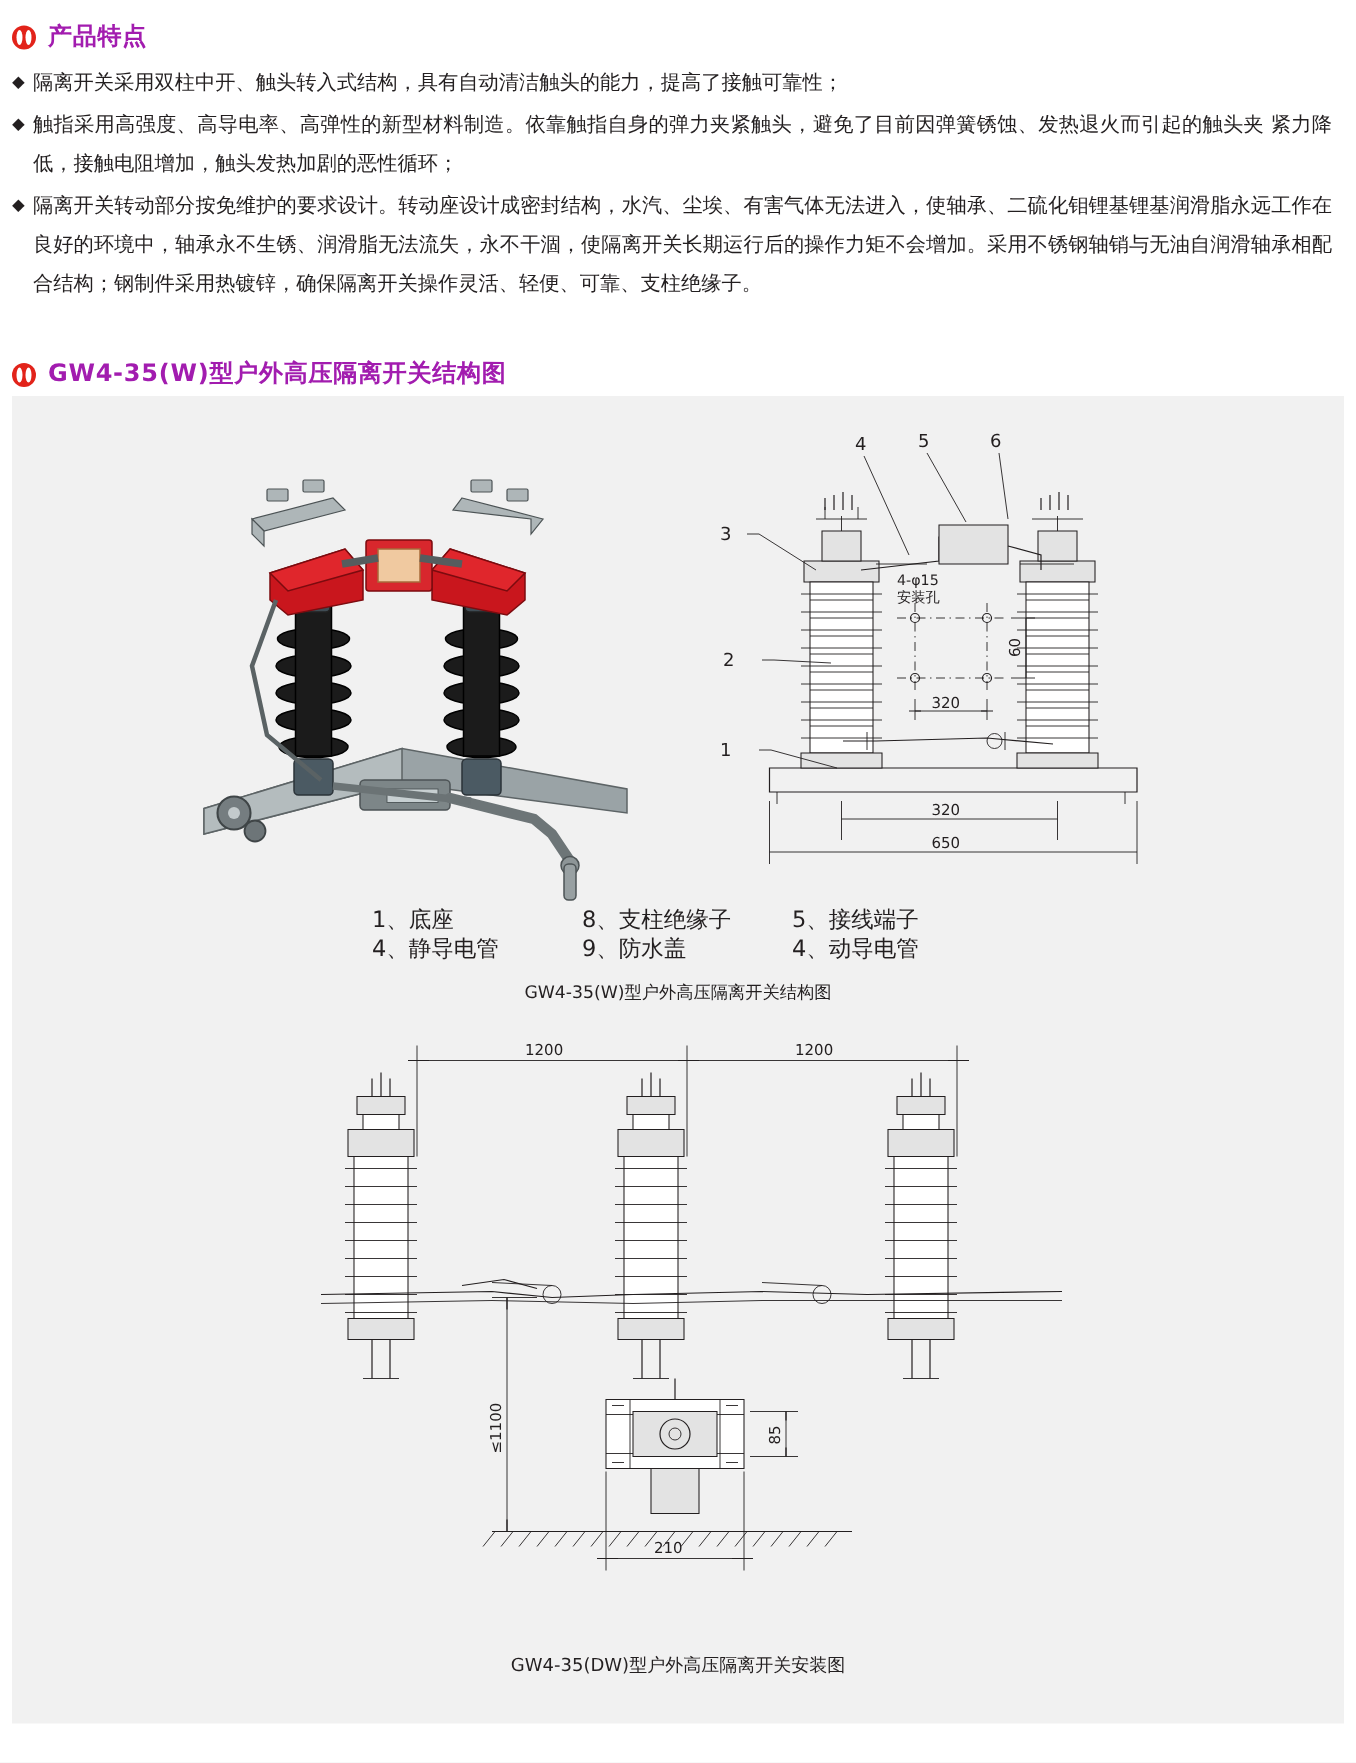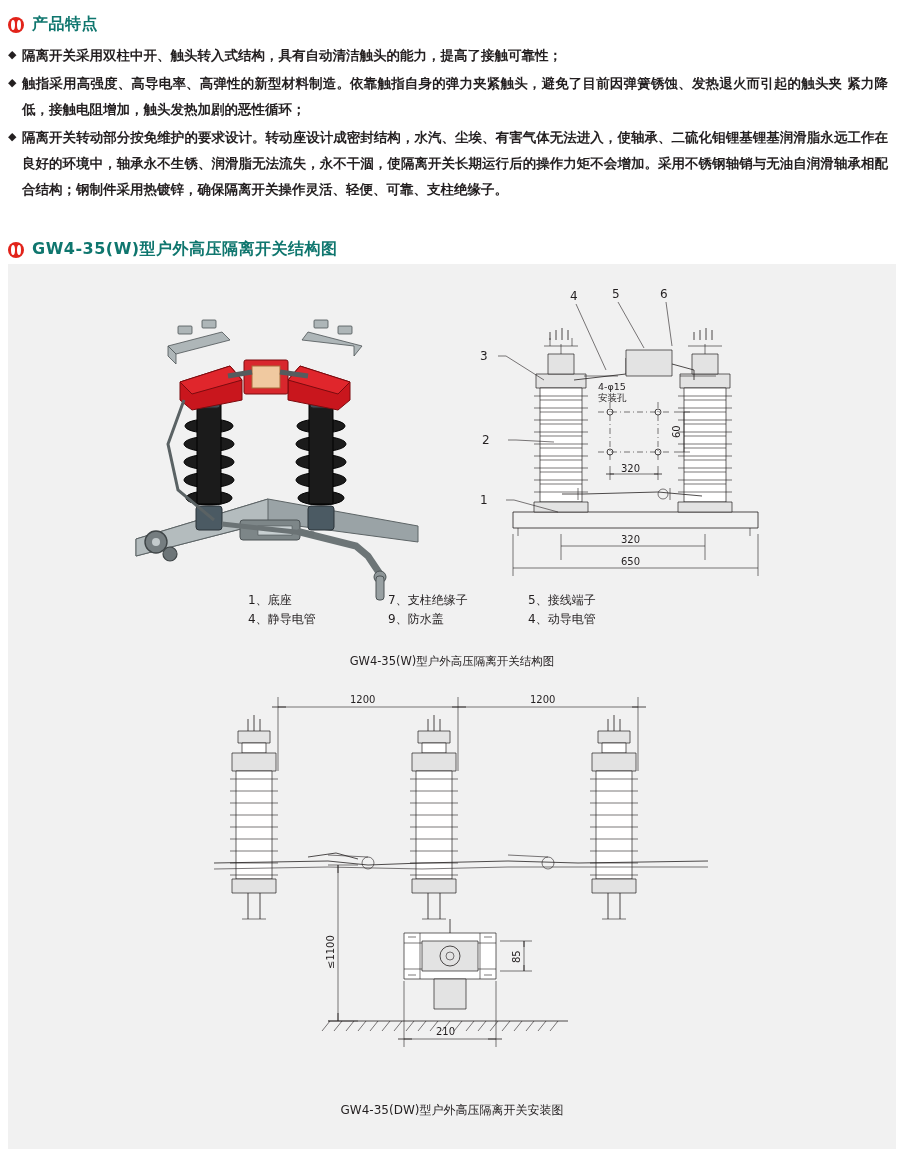--- a/index.html
+++ b/index.html
@@ -12,21 +12,21 @@
     position: relative;
     overflow: hidden;
   }
   .page { position: relative; width: 904px; height: 1175px; }
 
   
   .sec-head {
     display: flex;
     align-items: center;
     gap: 8px;
-    color: #0f766e;
+    color: #a21caf;
     font-size: 16px;
     font-weight: bold;
     letter-spacing: 0.5px;
   }
   .sec-head .bullet {
     width: 16px; height: 16px;
     border-radius: 50%;
     background: #e2231a;
     position: relative;
     flex: 0 0 auto;
@@ -71,21 +71,20 @@
     flex: 0 0 auto;
     width: 14px;
     font-size: 11px;
     line-height: 26px;
     color: #231f20;
   }
   .feature-item .txt {
     flex: 1 1 auto;
     text-align: justify;
     text-justify: inter-ideograph;
-    font-weight: bold;
   }
 
   
   .figure-panel {
     position: absolute;
     left: 8px;
     top: 264px;
     width: 888px;
     height: 885px;
     background: #f1f1f1;
@@ -103,23 +102,23 @@
   }
   #cap-bottom {
     left: 0; top: 838px; width: 888px;
     font-size: 12px;
   }
 
   
   .legend {
     position: absolute;
     left: 240px;
-    top: 327px;
+    top: 340px;
     width: 420px;
-    font-size: 12px;
+    font-size: 15px;
     line-height: 19px;
     color: #231f20;
   }
   .legend .row { display: flex; }
   .legend .cell { width: 140px; }
 
   
   .photo { position: absolute; left: 110px; top: 20px; width: 330px; height: 320px; }
 
   
@@ -316,21 +315,21 @@
         <path class="lnt" d="M160 18 L186 64"></path>
         <text class="num-txt" x="154" y="14">5</text>
         <path class="lnt" d="M208 18 L214 62"></path>
         <text class="num-txt" x="202" y="14">6</text>
       </svg>
     </div>
 
     <div class="legend">
       <div class="row">
         <span class="cell">1、底座</span>
-        <span class="cell">7、支柱绝缘子</span>
+        <span class="cell">8、支柱绝缘子</span>
         <span class="cell">5、接线端子</span>
       </div>
       <div class="row">
         <span class="cell">4、静导电管</span>
         <span class="cell">9、防水盖</span>
         <span class="cell">4、动导电管</span>
       </div>
     </div>
 
     <div class="cap" id="cap-top">GW4-35(W)型户外高压隔离开关结构图</div>

